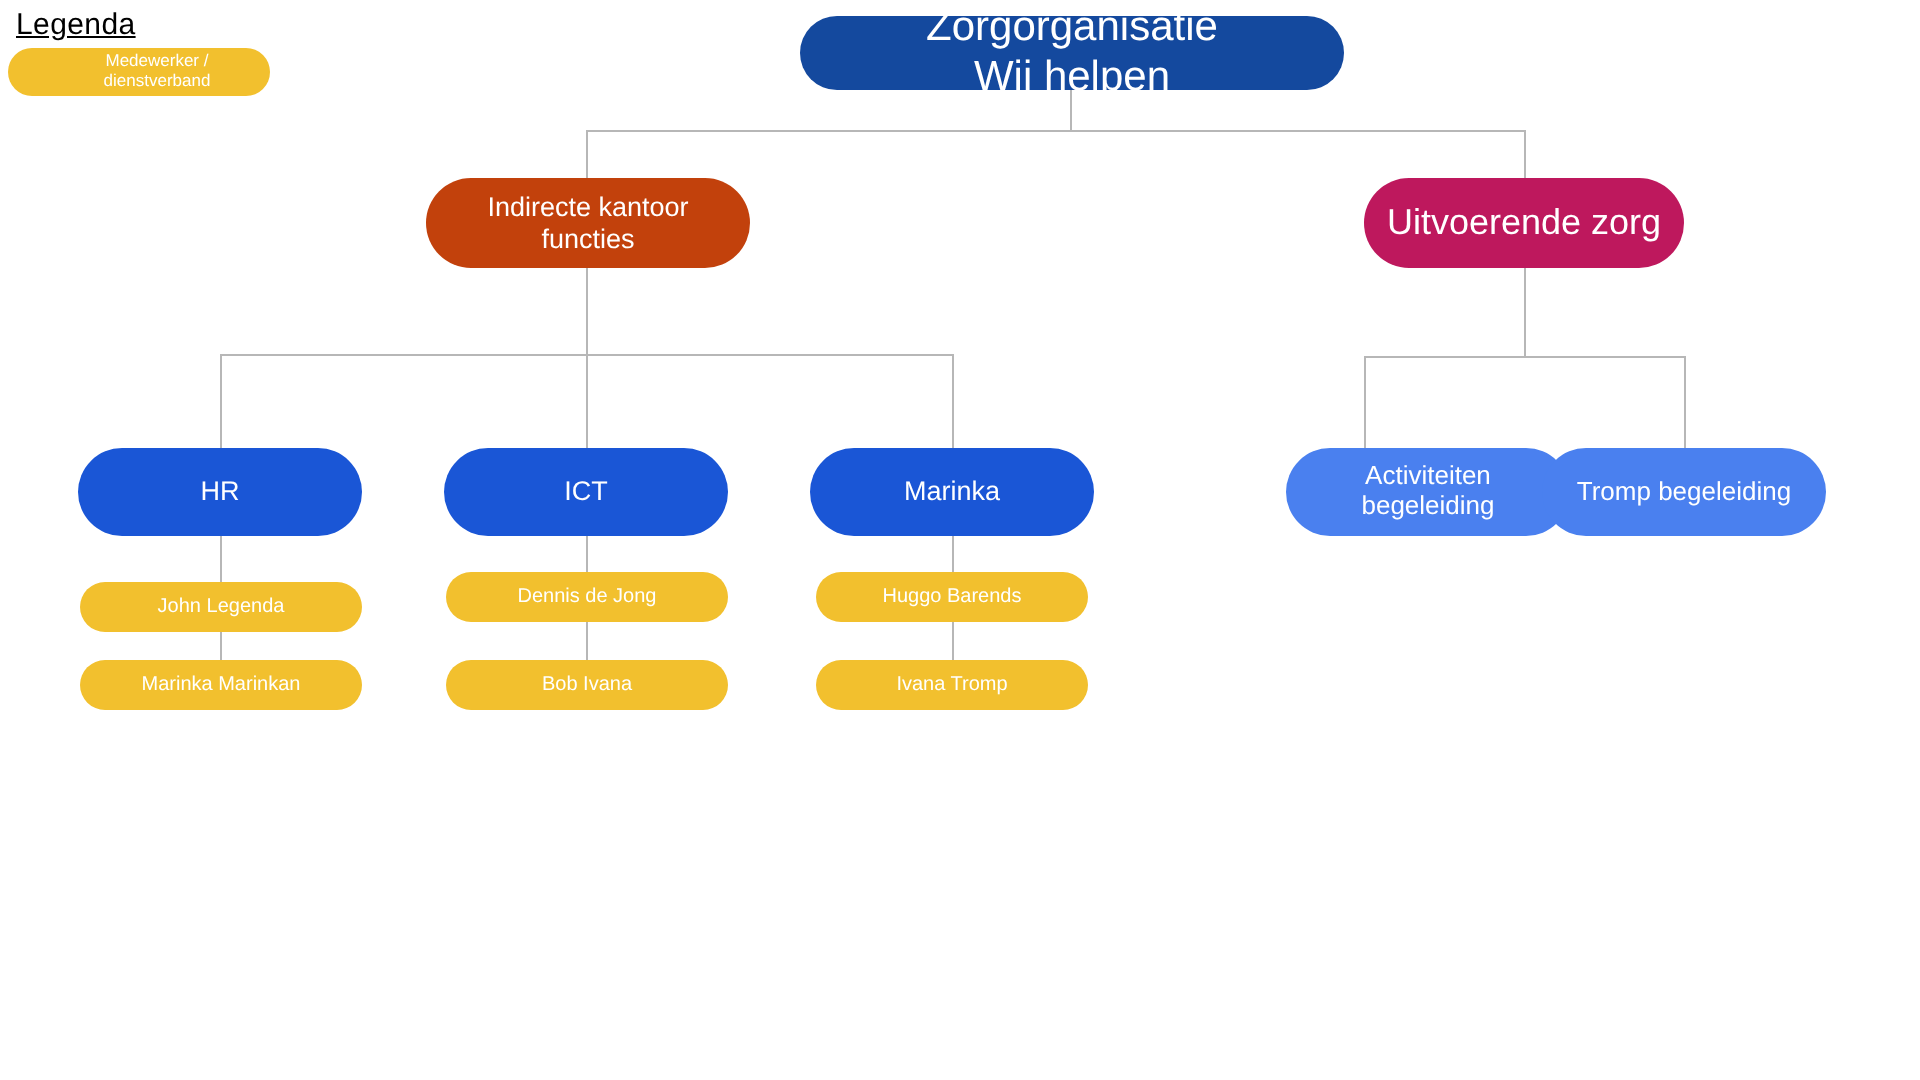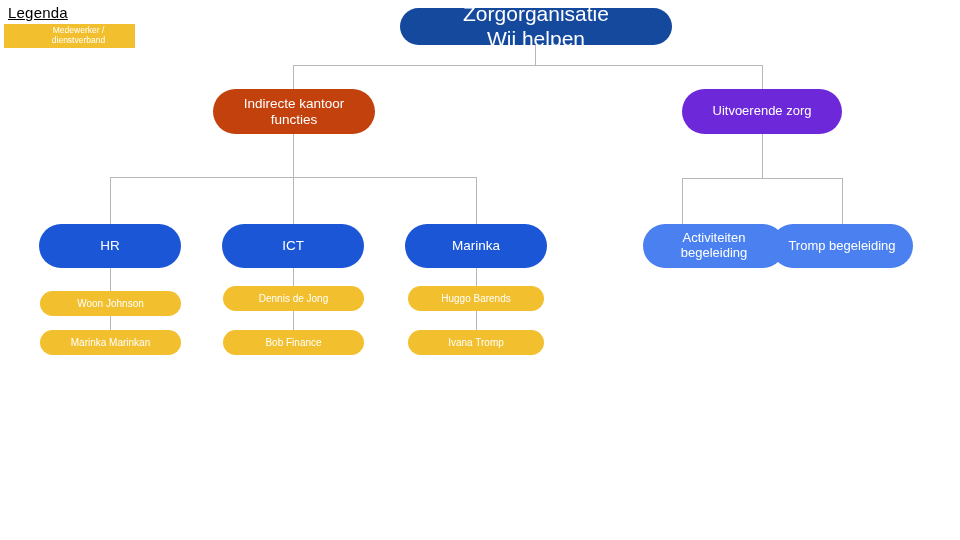--- a/index.html
+++ b/index.html
@@ -45,23 +45,23 @@
     background: #14499e;
     border-radius: 24px;
     font-size: 21px;
   }
   .node.div-dark {
     background: #c2410c;
     border-radius: 24px;
     font-size: 13.5px;
   }
   .node.div-light {
-    background: #6d28d9;
+    background: #be185d;
     border-radius: 24px;
-    font-size: 13px;
+    font-size: 18px;
   }
   .node.dept {
     background: #1a56d6;
     border-radius: 22px;
     font-size: 13.5px;
   }
   .node.team {
     background: #4a80ef;
     border-radius: 22px;
     font-size: 13px;
@@ -85,21 +85,21 @@
     color: #000000;
     text-decoration: underline;
     letter-spacing: 0.2px;
     margin-left: 4px;
   }
   #legend-pill {
     margin-top: 3px;
     width: 131px;
     height: 24px;
     background: #f2c02e;
-    border-radius: 0;
+    border-radius: 12px;
     color: #ffffff;
     font-size: 8.5px;
     line-height: 1.15;
     display: flex;
     align-items: center;
     justify-content: center;
     text-align: center;
     white-space: pre-line;
     box-sizing: border-box;
     padding-left: 18px;
@@ -153,22 +153,22 @@
 
   <div class="node dept" style="left:222px; top:224px; width:142px; height:44px;">ICT</div>
 
   <div class="node dept" style="left:405px; top:224px; width:142px; height:44px;">Marinka</div>
 
   <div class="node team" style="left:643px; top:224px; width:142px; height:44px;">Activiteiten
 begeleiding</div>
 
   <div class="node team" style="left:771px; top:224px; width:142px; height:44px;">Tromp begeleiding</div>
 
-  <div class="node person" style="left:40px; top:291px; width:141px; height:25px;">Woon Johnson</div>
+  <div class="node person" style="left:40px; top:291px; width:141px; height:25px;">John Legenda</div>
   <div class="node person" style="left:40px; top:330px; width:141px; height:25px;">Marinka Marinkan</div>
 
   <div class="node person" style="left:223px; top:286px; width:141px; height:25px;">Dennis de Jong</div>
-  <div class="node person" style="left:223px; top:330px; width:141px; height:25px;">Bob Finance</div>
+  <div class="node person" style="left:223px; top:330px; width:141px; height:25px;">Bob Ivana</div>
 
   <div class="node person" style="left:408px; top:286px; width:136px; height:25px;">Huggo Barends</div>
   <div class="node person" style="left:408px; top:330px; width:136px; height:25px;">Ivana Tromp</div>
 
 </div>
 
 </body></html>

